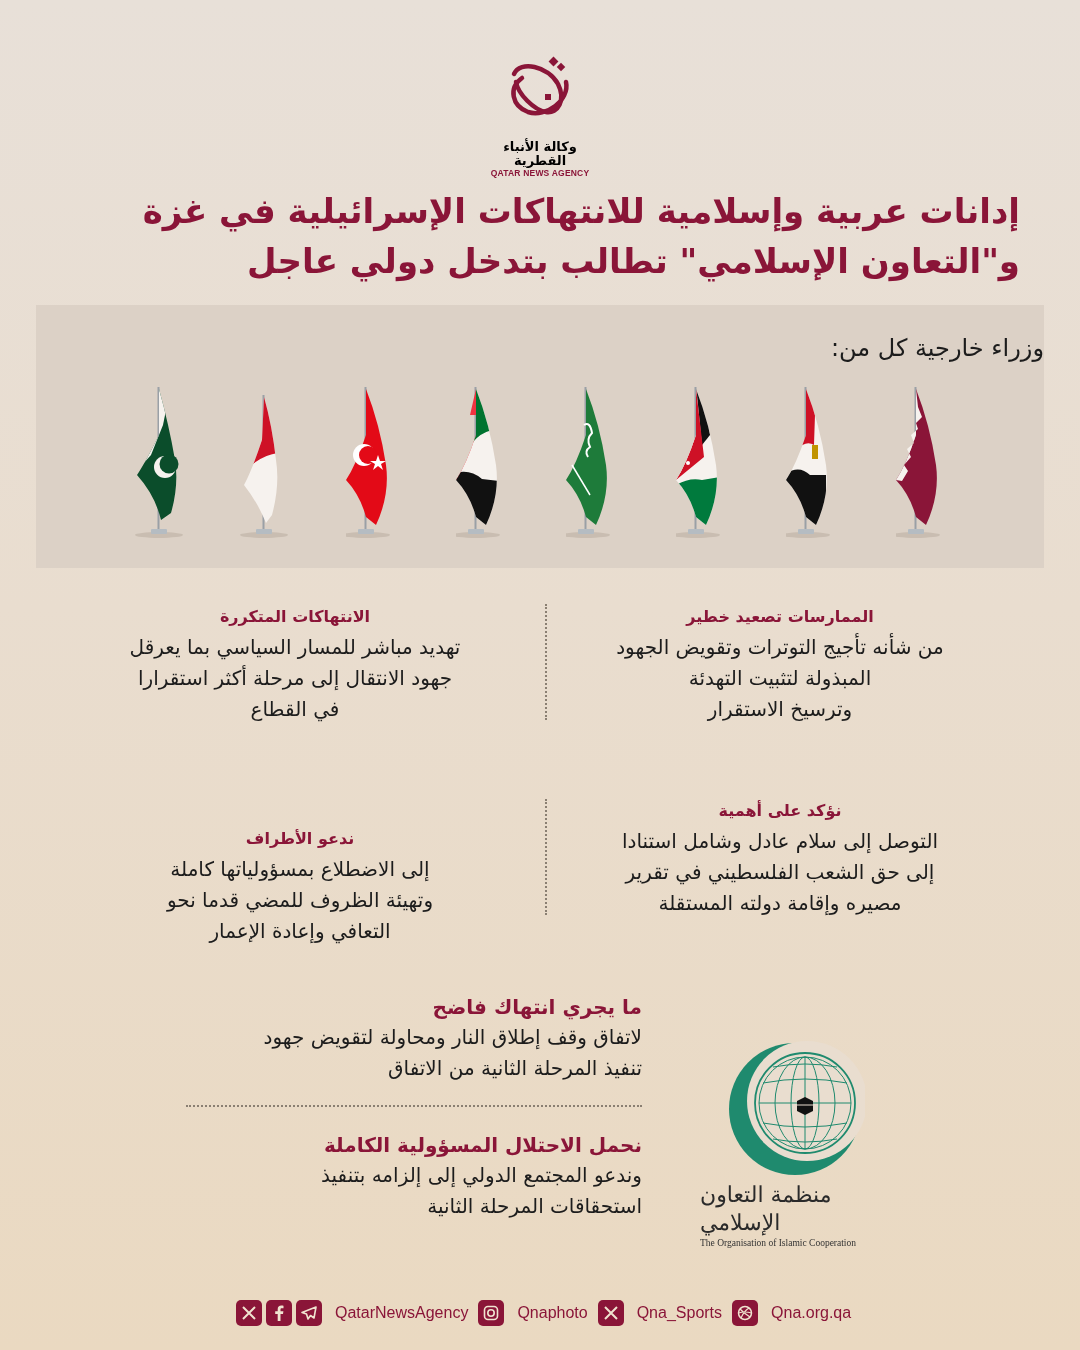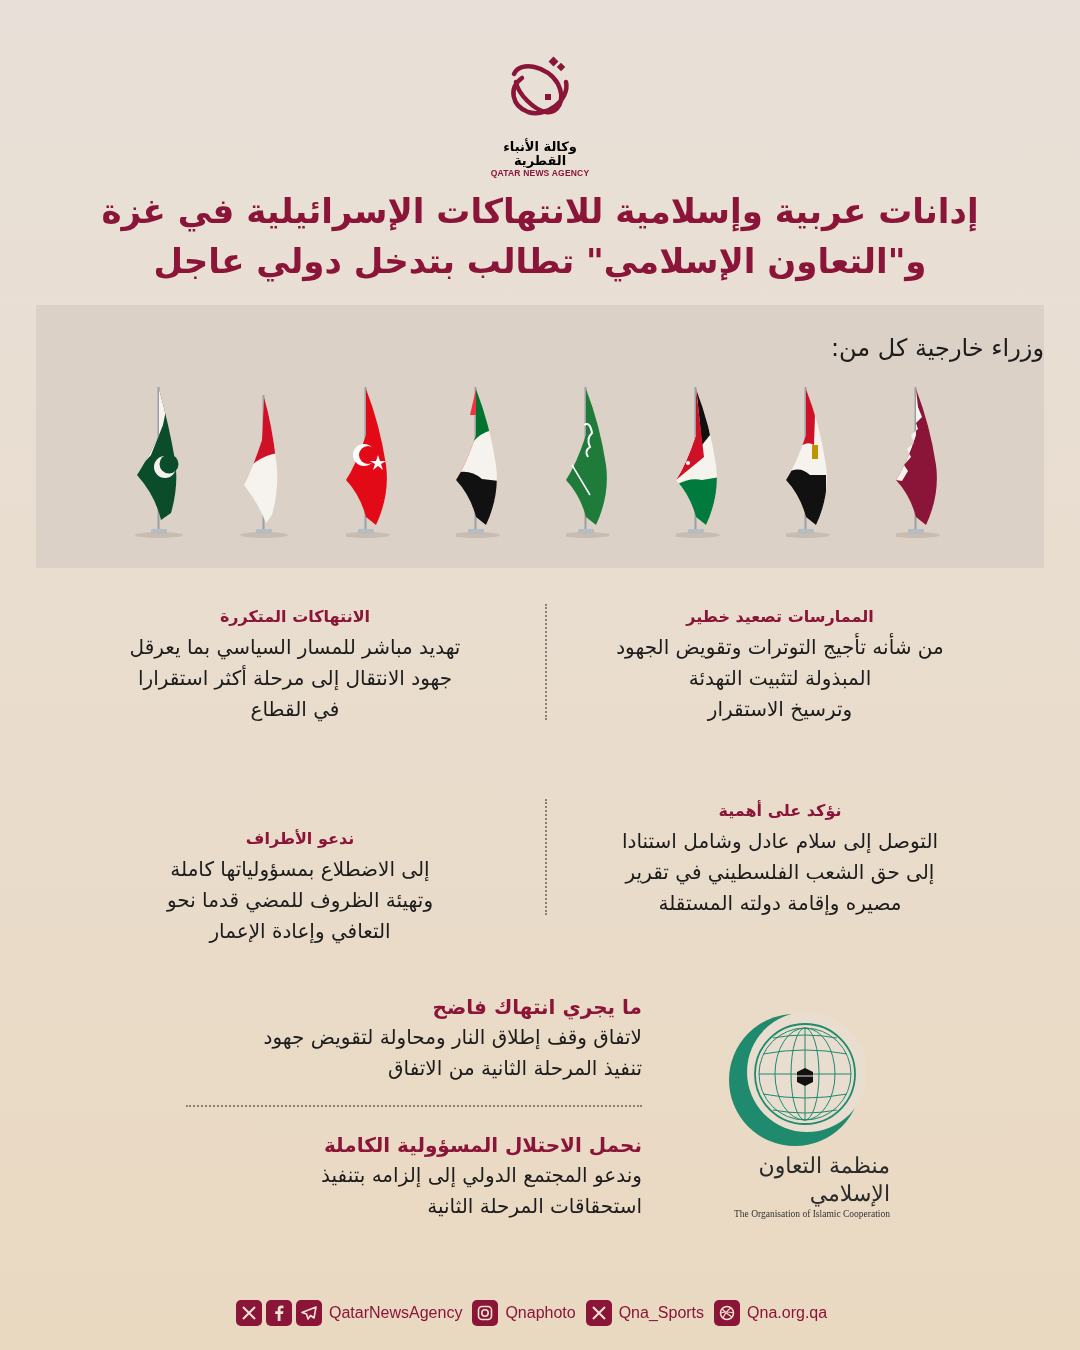--- a/index.html
+++ b/index.html
@@ -12,21 +12,21 @@
   }
   .abs { position: absolute; }
 
   
   .logo { left: 490px; top: 52px; width: 100px; height: 110px; text-align: center; }
   .logo svg { display: block; margin: 0 auto; }
   .logo-ar { font-size: 13px; font-weight: bold; color: #000000; direction: rtl; margin-top: 18px; line-height: 14px; }
   .logo-en { font-family: "Liberation Sans", sans-serif; font-size: 8.5px; font-weight: bold; color: #8A1538; letter-spacing: 0.2px; line-height: 11px; white-space: nowrap; margin-left: -8px; margin-right: -8px; }
 
   
-  .title { left: 60px; top: 186px; width: 960px; text-align: center; direction: rtl;
+  .title { left: 60px; top: 186px; width: 960px; direction: rtl;
            color: #8A1538; font-weight: bold; font-size: 34px; line-height: 50px; }
 
   
   .flags-panel { left: 36px; top: 305px; width: 1008px; height: 263px; background: #DCD1C6; }
   .flags-heading { left: 0; top: 28px; width: 1008px; text-align: right; direction: rtl;
                    font-size: 24px; color: #1c1c1c; line-height: 30px; }
   .flag { position: absolute; top: 80px; width: 70px; height: 160px; }
   .flag svg { display: block; }
 
   
@@ -35,29 +35,29 @@
   .point-body { font-size: 20px; line-height: 31px; color: #1c1c1c; }
 
   .vdivider { position: absolute; left: 545px; width: 0; border-left: 2px dotted #8a7f72; }
   .hdivider { position: absolute; left: 186px; top: 1105px; width: 456px; height: 0; border-top: 2px dotted #8a7f72; }
 
   .oic-point { direction: rtl; text-align: right; }
   .oic-point .point-title { font-size: 20px; }
   .oic-point .point-body { font-size: 20px; }
 
   
-  .oic-logo { left: 700px; top: 1010px; width: 190px; height: 205px; text-align: right; }
+  .oic-logo { left: 700px; top: 1039px; width: 190px; height: 205px; text-align: left; }
   .oic-ar { font-family: "DejaVu Serif", serif; font-size: 22px; color: #2a2a2a; direction: rtl; line-height: 28px; margin-top: 2px; }
   .oic-en { font-family: "Liberation Serif", serif; font-size: 9.5px; color: #333; line-height: 12px; white-space: nowrap; }
 
   
   .footer { left: 236px; top: 1298px; height: 30px; display: flex; align-items: center; gap: 4px; }
   .sbtn { width: 26px; height: 26px; background: #8A1538; border-radius: 5px; display: flex; align-items: center; justify-content: center; color: #F0E4D0; font-size: 15px; font-weight: bold; }
   .sbtn svg { display: block; }
-  .handle { font-family: "Liberation Sans", sans-serif; font-size: 16px; color: #8A1538; margin: 0 6px 0 3px; white-space: nowrap; }
+  .handle { font-family: "Liberation Sans", sans-serif; font-size: 16px; color: #8A1538; margin: 0 6px 0 9px; white-space: nowrap; }
 </style>
 </head>
 <body>
 
 <div class="abs logo">
   <svg width="80" height="70" viewBox="0 0 80 70">
     <g fill="none" stroke="#8A1538" stroke-width="4.5" stroke-linecap="round">
       <path d="M14 22 C 20 8, 48 14, 58 32 C 66 48, 58 62, 46 60 C 34 58, 18 42, 16 30"></path>
       <path d="M66 30 C 70 48, 46 66, 28 60 C 12 54, 8 36, 22 26"></path>
     </g>

